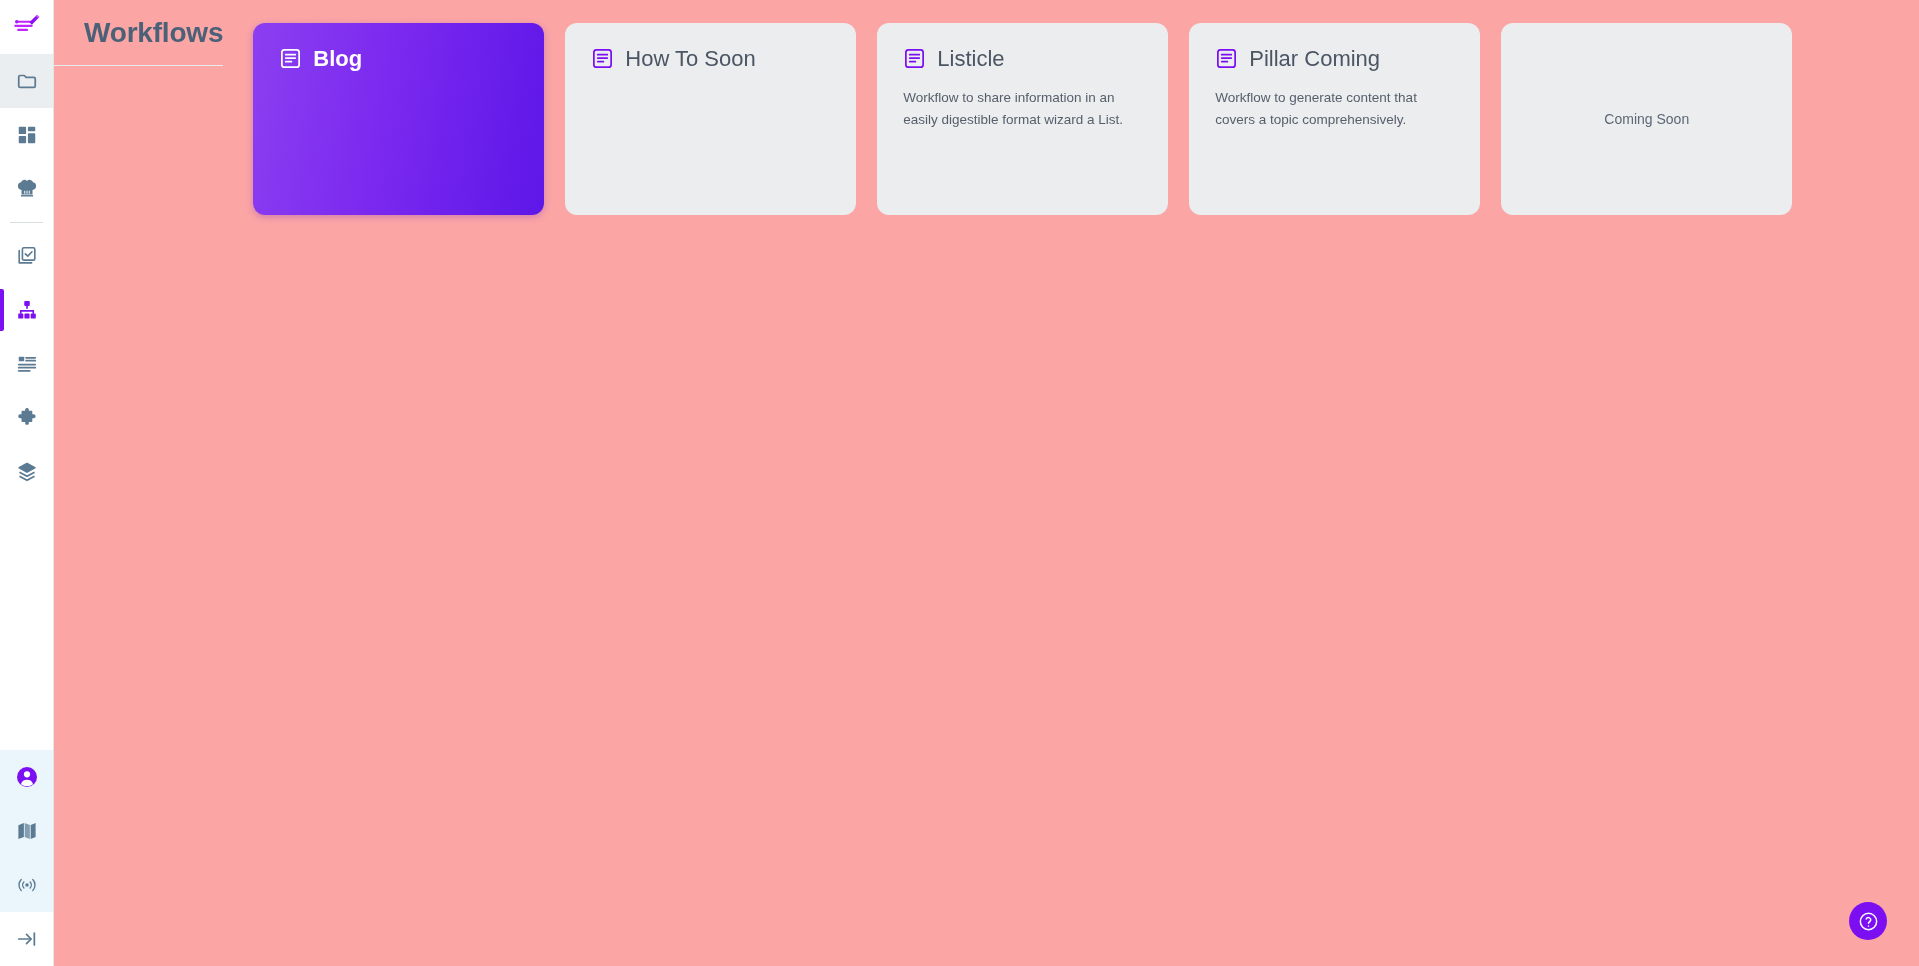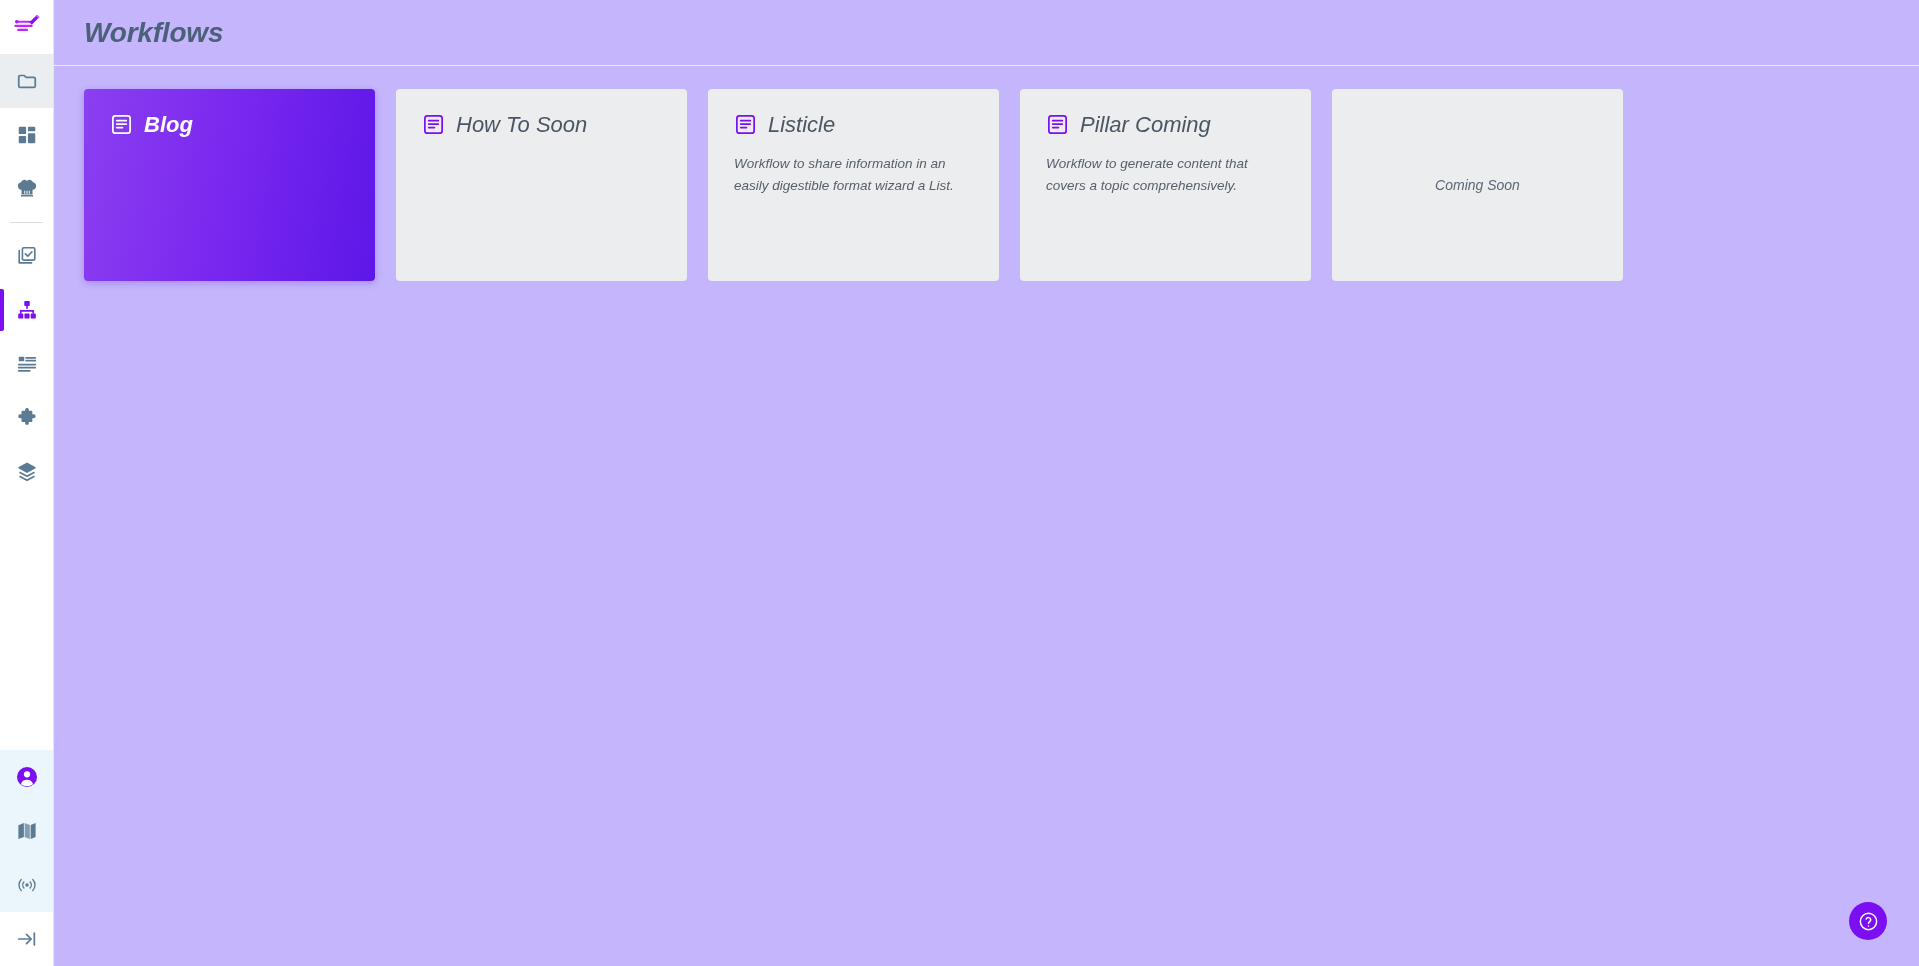--- a/index.html
+++ b/index.html
@@ -71,25 +71,24 @@
   .sidebar-bottom { display: flex; flex-direction: column; background: #eaf6fc; }
   .sidebar-footer { display: flex; flex-direction: column; background: #ffffff; }
 
   .ico { display: block; }
 
   
   .main {
     flex: 1 1 auto;
     height: 966px;
     display: flex;
-    flex-direction: column;
-    background: #c4b5fd;
+    flex-direction: row;
+    background: #fca5a5;
     position: relative;
     overflow: hidden;
-    font-style: italic;
   }
 
   .page-header {
     height: 66px;
     flex: 0 0 66px;
     display: flex;
     align-items: center;
     padding-left: 30px;
     border-bottom: 1px solid #e8eaec;
   }
@@ -108,21 +107,21 @@
 
   .card-row {
     display: flex;
     gap: 21px;
     align-items: flex-start;
   }
 
   .card {
     width: 291px;
     height: 192px;
-    border-radius: 4px;
+    border-radius: 12px;
     padding: 24px 24px 20px 26px;
     background: #ecedef;
     cursor: pointer;
     position: relative;
     overflow: hidden;
   }
 
   .card.active {
     background: linear-gradient(100deg, #8b3ff0 0%, #7b29ef 45%, #5d17e8 100%);
     box-shadow: 0 2px 7px rgba(90, 25, 200, 0.28);

